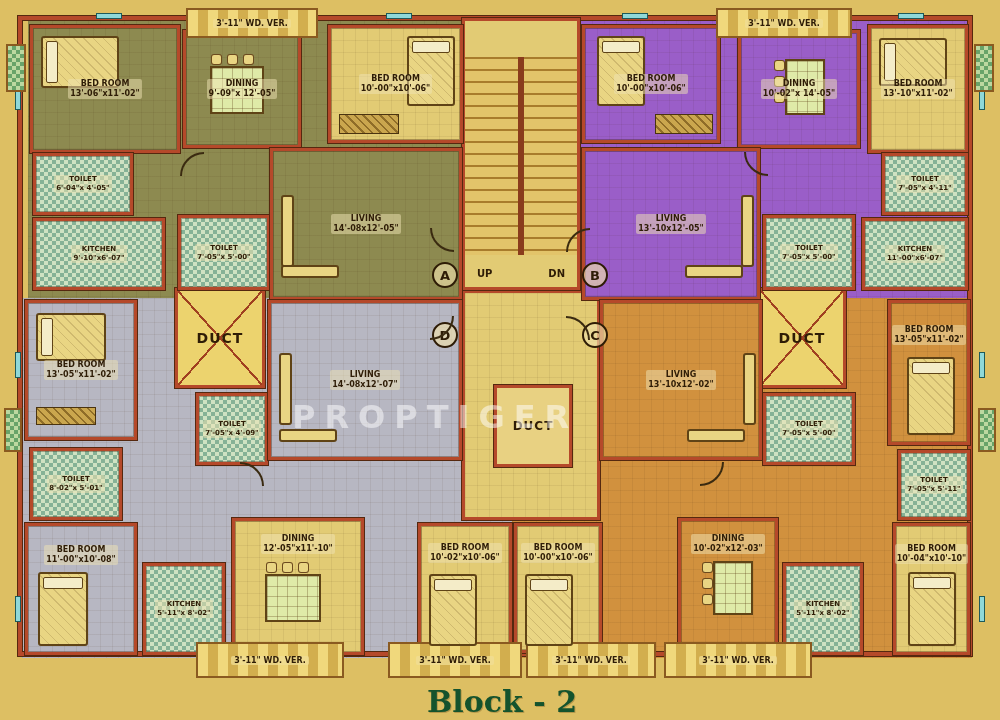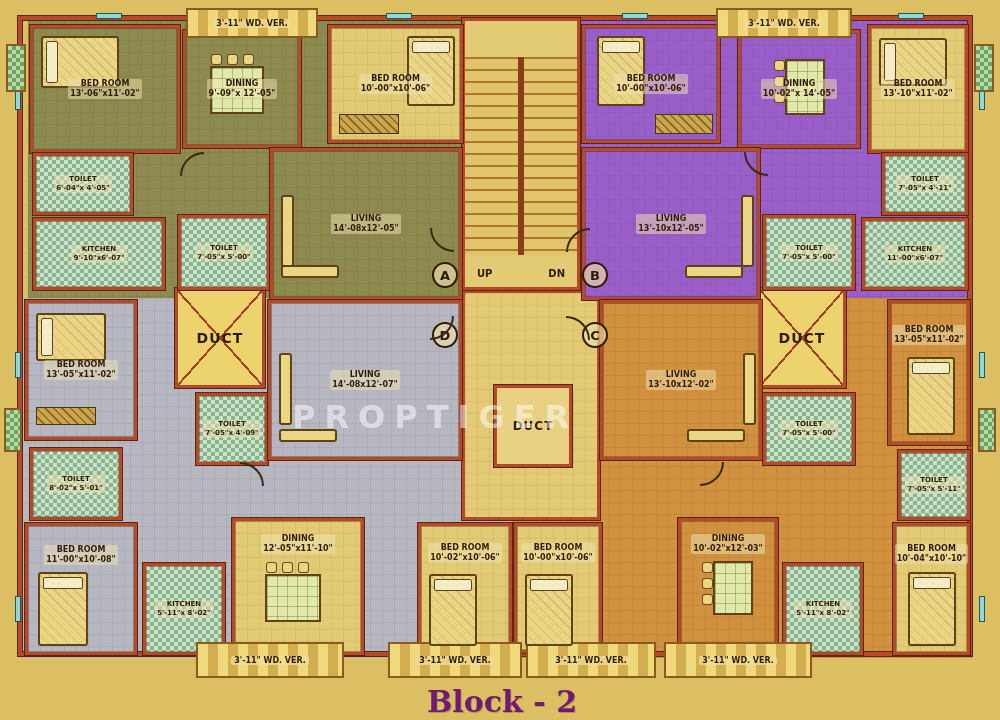--- a/index.html
+++ b/index.html
@@ -134,21 +134,21 @@
       linear-gradient(45deg, rgba(20,110,50,.5) 25%, transparent 25%, transparent 75%, rgba(20,110,50,.5) 75%);
     background-size:8px 8px; background-position:0 0,4px 4px; }
   
   .watermark {
     position:absolute; z-index:8; font-size:32px; font-weight:bold;
     letter-spacing:9px; color:rgba(255,255,255,.5); white-space:nowrap;
   }
   .block-title {
     position:absolute; left:4px; right:0; text-align:center; z-index:9;
     font-family:"DejaVu Serif", serif; font-size:30px; font-weight:bold;
-    color:#701a75; text-shadow:1px 1px 0 rgba(60,30,0,.25);
+    color:#14532d; text-shadow:1px 1px 0 rgba(60,30,0,.25);
   }
 </style>
 </head>
 <body>
 
 <div class="zone floor-a tile" style="left:28px;top:20px;width:436px;height:282px"></div>
 <div class="zone floor-b tile" style="left:580px;top:20px;width:392px;height:282px"></div>
 <div class="zone floor-d tile" style="left:22px;top:298px;width:492px;height:360px"></div>
 <div class="zone floor-c tile" style="left:512px;top:298px;width:460px;height:360px"></div>
 

